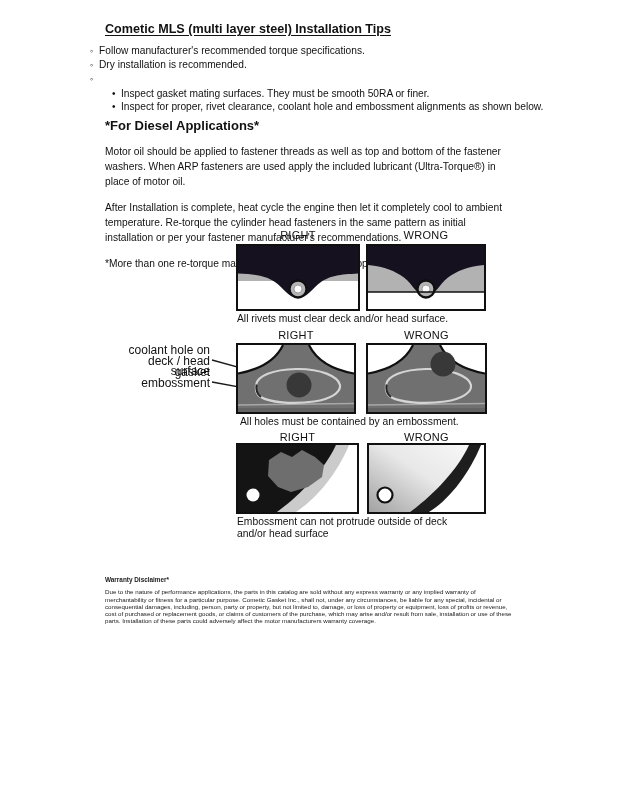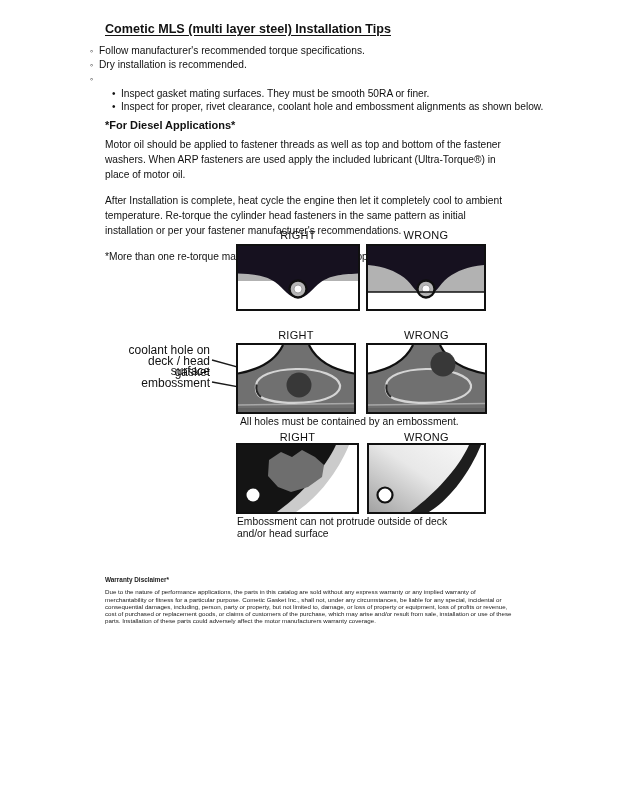--- a/index.html
+++ b/index.html
@@ -13,21 +13,21 @@
     font-size:12.6px; font-weight:bold;
     text-decoration:underline; text-underline-offset:2px;
   }
   .bullets { position:absolute; left:90px; top:44px; width:460px; font-size:10.2px; line-height:14.2px; }
   .bullet-row { display:flex; }
   .bullet-row .marker { width:9px; font-size:9px; flex:0 0 9px; }
   .bullet-row.sub { margin-left:22px; line-height:13.6px; }
   .bullet-row.sub .marker { font-size:10px; }
 
   .diesel { position:absolute; left:105px; top:118px; width:410px; font-size:10.2px; line-height:15px; }
-  .diesel .dh { font-weight:bold; font-size:11px; margin:0 0 4px 0; }
+  .diesel .dh { font-weight:bold; font-size:13px; margin:0 0 11px 0; }
   .diesel p { margin:0 0 11px 0; }
   .diesel .note { margin:2px 0 0 0; }
 
   .dhead { position:absolute; font-size:11px; text-align:center; letter-spacing:0.3px; }
   .dbox { position:absolute; border:2px solid #101010; box-sizing:border-box; background:#fff; }
   .dbox svg { display:block; }
   .caption { position:absolute; font-size:10.3px; line-height:11.8px; }
   .dlabel { position:absolute; font-size:12px; line-height:10.6px; text-align:right; width:92px; left:118px; }
   .connectors { position:absolute; left:210px; top:355px; }
 
@@ -90,20 +90,21 @@
   <div class="dbox" style="left:366px;top:244px;width:120px;height:67px;">
     <svg width="116" height="63" viewBox="0 0 116 63">
       <rect x="0" y="0" width="116" height="63" fill="#ffffff"></rect>
       <rect x="0" y="19" width="116" height="27" fill="#b2b2b2"></rect>
       <path d="M0,0 H116 V19 C98,21 90,24.5 80,31.5 C71,38.5 67,50 58,50 C49,50 45,38.5 36,31.5 C26,24.5 18,21 0,19 Z" fill="#16111f"></path>
       <circle cx="58" cy="43" r="8.5" fill="#b5b5b5" stroke="#0f0f0f" stroke-width="2.3"></circle>
       <circle cx="58" cy="43" r="4" fill="#fdfdfd" stroke="#8d8d8d" stroke-width="0.8"></circle>
       <line x1="0" y1="46" x2="116" y2="46" stroke="#101010" stroke-width="1.6"></line>
     </svg>
   </div>
+  <div class="caption" style="left:237px;top:313px;">All rivets must clear deck and/or head surface.</div>
 
   <div class="dhead" style="left:236px;top:329px;width:120px;">RIGHT</div>
   <div class="dhead" style="left:366px;top:329px;width:121px;">WRONG</div>
 
   <div class="dlabel" style="top:345px;">
     <div>coolant hole on</div>
     <div>deck / head surface</div>
   </div>
   <div class="dlabel" style="top:367px;">gasket embossment</div>
   <svg class="connectors" width="90" height="40" viewBox="0 0 90 40">

